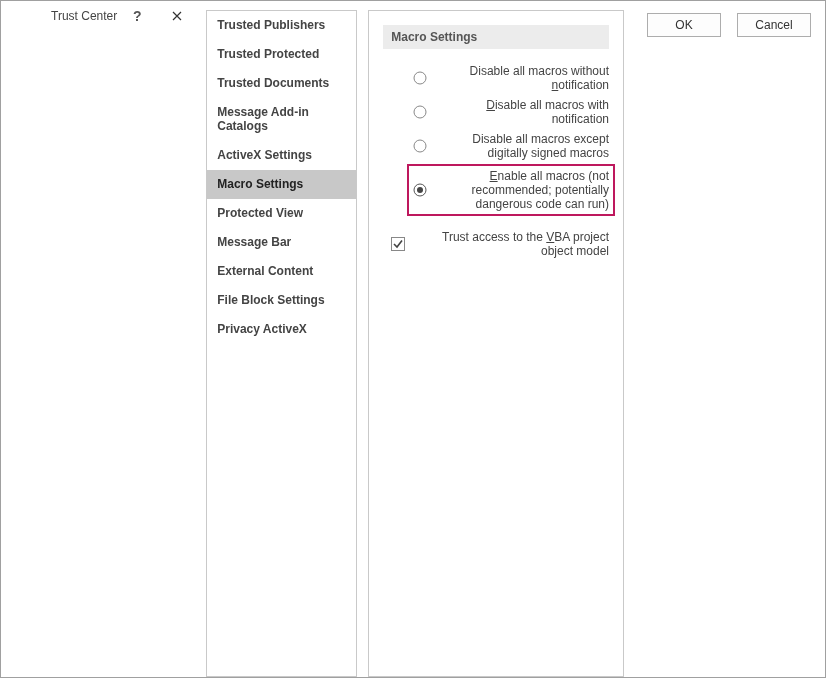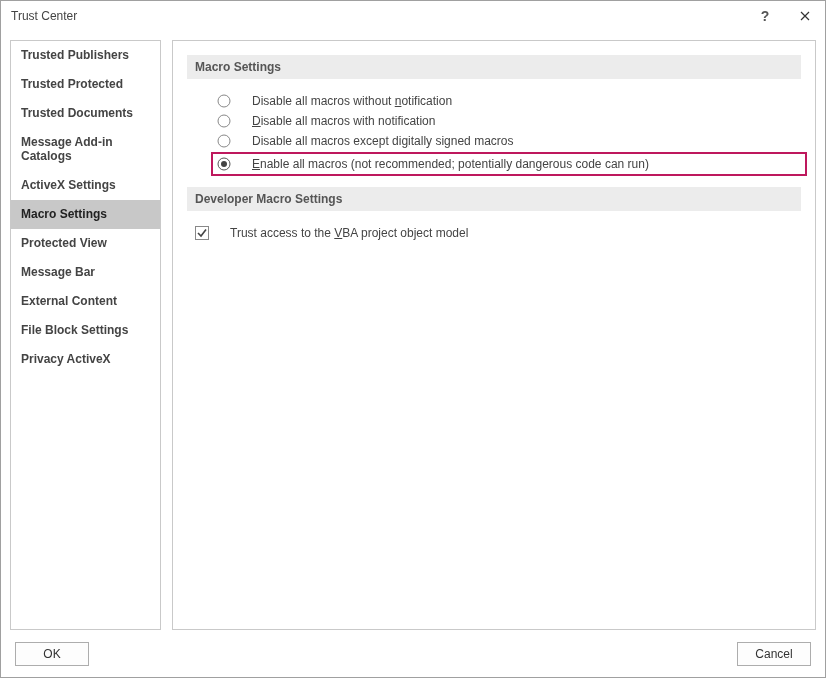--- a/index.html
+++ b/index.html
@@ -1,22 +1,23 @@
 <!DOCTYPE html>
 <html><head>
 <meta charset="utf-8">
 <style>
   * { box-sizing: border-box; font-family: "Segoe UI", Arial, sans-serif; }
   body { margin: 0; background: #fff; }
   .window {
     width: 826px; height: 678px;
     border: 1px solid #a0a0a0;
-    display: flex; flex-direction: column;
+    display: flex; flex-direction: row;
     background: #fff;
     position: relative;
+    padding-left: 40px;
   }
   .titlebar {
     height: 30px;
     display: flex; align-items: center;
     padding: 0 0 0 10px;
     font-size: 12px; color: #444;
   }
   .titlebar-spacer { flex: 1; }
   .titlebar-btn {
     width: 40px; height: 30px;
@@ -65,24 +66,25 @@
     font-size: 12px;
     font-weight: bold;
     color: #555;
     margin-bottom: 12px;
   }
   .options-block {
     padding: 0 0 10px 30px;
   }
   .radio-row, .check-row {
     display: flex; align-items: center;
-    gap: 21px;
+    gap: 8px;
     padding: 3px 0;
     font-size: 12px;
     color: #444;
+    text-align: right;
   }
   .radio-row.highlight {
     border: 2px solid #be185d;
     padding: 3px 4px;
     margin: 1px -6px;
   }
   .radio {
     width: 14px; height: 14px;
     display: inline-flex; align-items: center; justify-content: center;
     flex-shrink: 0;
@@ -187,21 +189,20 @@
             <svg viewBox="0 0 14 14">
                 <circle cx="7" cy="7" r="6" fill="#fff" stroke="#555" stroke-width="1"></circle>
                 <circle cx="7" cy="7" r="3" fill="#444"></circle>
               </svg>
           </span>
           <span><span class="acc">E</span><span>nable all macros (not recommended; potentially dangerous code can run)</span></span>
         </label>
 
       </div>
 
-      <div class="section-header">Developer Macro Settings</div>
 
       <div class="check-block">
         <label class="check-row">
           <span class="checkbox">
             <svg viewBox="0 0 14 14">
                 <rect x="0.5" y="0.5" width="13" height="13" fill="#fff" stroke="#888" stroke-width="1"></rect>
                 <path d="M3 7 L6 10 L11 3.5" stroke="#444" stroke-width="1.6" fill="none"></path>
               </svg>
           </span>
           <span><span>Trust access to the </span><span class="acc">V</span><span>BA project object model</span></span>

